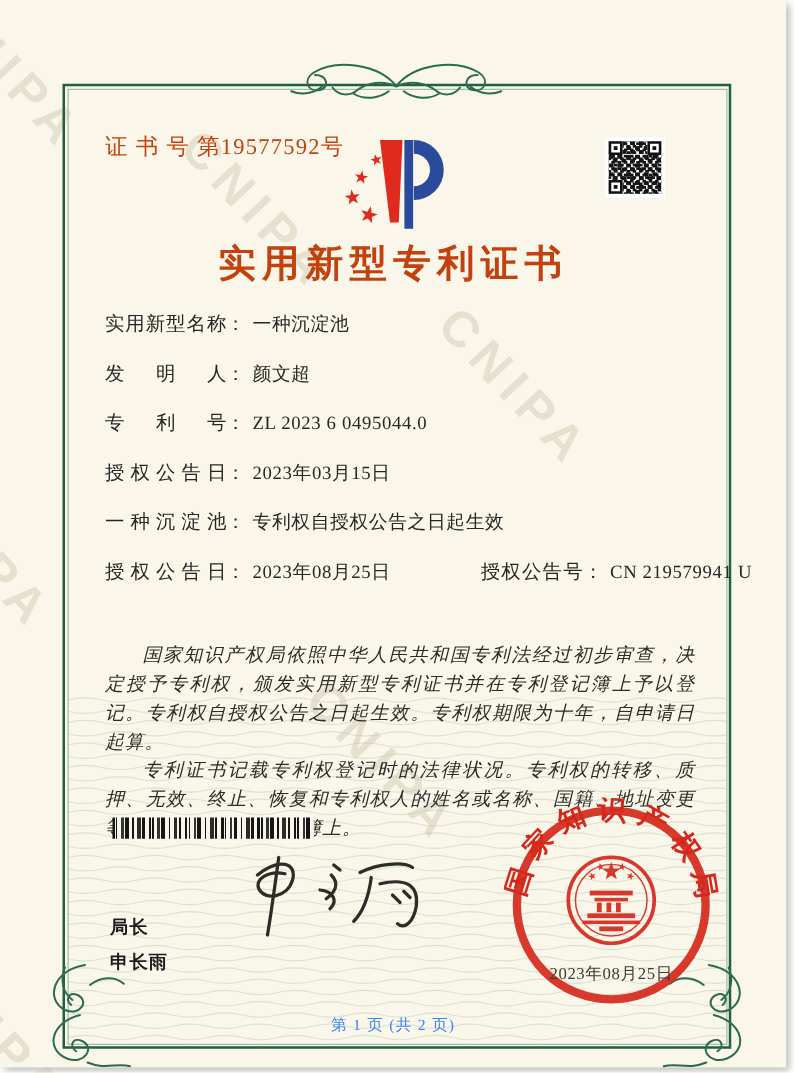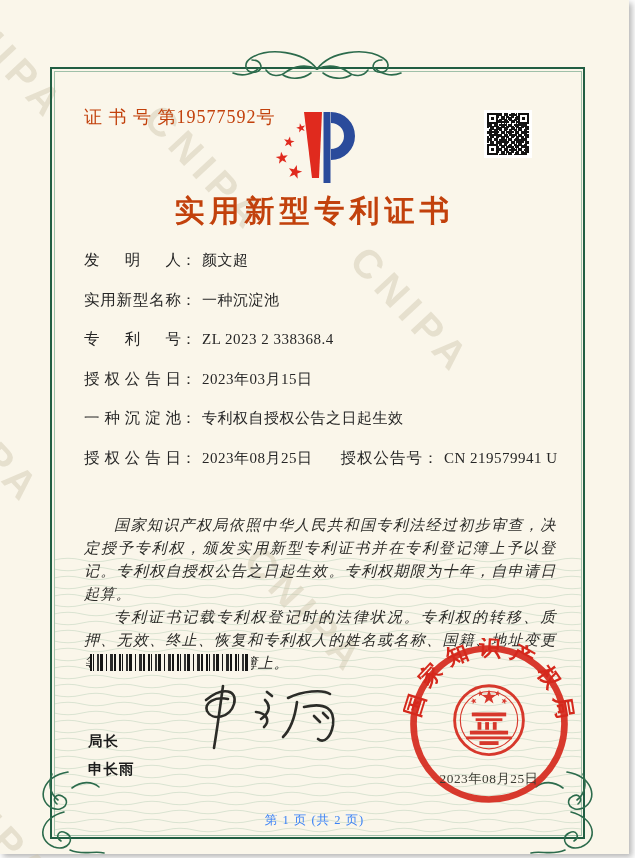--- a/index.html
+++ b/index.html
@@ -32,21 +32,21 @@
   .f-tl{left:0;top:0}.f-tr{right:0;top:0}.f-bl{left:0;bottom:0}
   .title{position:absolute;left:0;right:6px;top:191px;text-align:center;font-size:30px;
          font-weight:bold;letter-spacing:5px;color:#c2410c;}
   
   .fields{position:absolute;left:84px;top:252px;right:55px;color:#262626;}
   .frow{margin-bottom:23.5px;line-height:16px;white-space:nowrap;}
   .flabel{display:inline-block;width:97px;font-size:15.5px;text-align:justify;text-align-last:justify;vertical-align:bottom;}
   .flabel2{display:inline-block;font-size:15.5px;letter-spacing:1px;vertical-align:bottom;}
   .fcolon{font-size:15px;}
   .fvalue{font-size:15px;margin-left:6px;letter-spacing:.5px;}
-  .pair2{margin-left:28px;}
+  .pair2{margin-left:72px;}
   
   .paras{position:absolute;left:84px;top:514px;width:472px;font-size:15px;line-height:23px;
          font-style:italic;letter-spacing:.8px;color:#2b2b28;text-align:justify;}
   .paras p{margin:0;text-indent:2em;}
   
   .barcode{position:absolute;left:90px;top:654px;width:161px;height:17px;
     background:repeating-linear-gradient(90deg,
       #151515 0 2px,#f7f4ea 2px 3px,#151515 3px 4px,#f7f4ea 4px 7px,
       #333 7px 9px,#f7f4ea 9px 10px,#151515 10px 13px,#f7f4ea 13px 16px,
       #151515 16px 17px,#f7f4ea 17px 20px,#2a2a2a 20px 23px,#f7f4ea 23px 24px,
@@ -163,27 +163,27 @@
     <div class="finder f-tl"></div>
       <div class="finder f-tr"></div>
       <div class="finder f-bl"></div>
   </div>
 </div>
 
 <div class="title">实用新型专利证书</div>
 
 <div class="fields">
   <div class="frow">
+    <span class="flabel">实用新型名称</span><span class="fcolon">：</span><span class="fvalue">一种沉淀池</span>
+  </div>
+  <div class="frow">
     <span class="flabel">发明人</span><span class="fcolon">：</span><span class="fvalue">颜文超</span>
   </div>
   <div class="frow">
-    <span class="flabel">实用新型名称</span><span class="fcolon">：</span><span class="fvalue">一种沉淀池</span>
-  </div>
-  <div class="frow">
-    <span class="flabel">专利号</span><span class="fcolon">：</span><span class="fvalue">ZL 2023 2 338368.4</span>
+    <span class="flabel">专利号</span><span class="fcolon">：</span><span class="fvalue">ZL 2023 6 0495044.0</span>
   </div>
   <div class="frow">
     <span class="flabel">授权公告日</span><span class="fcolon">：</span><span class="fvalue">2023年03月15日</span>
   </div>
   <div class="frow">
     <span class="flabel">一种沉淀池</span><span class="fcolon">：</span><span class="fvalue">专利权自授权公告之日起生效</span>
   </div>
   <div class="frow">
     <span class="flabel">授权公告日</span><span class="fcolon">：</span><span class="fvalue">2023年08月25日</span><span class="pair2"><span class="flabel2">授权公告号</span><span class="fcolon">：</span><span class="fvalue">CN 219579941 U</span></span>
   </div>

